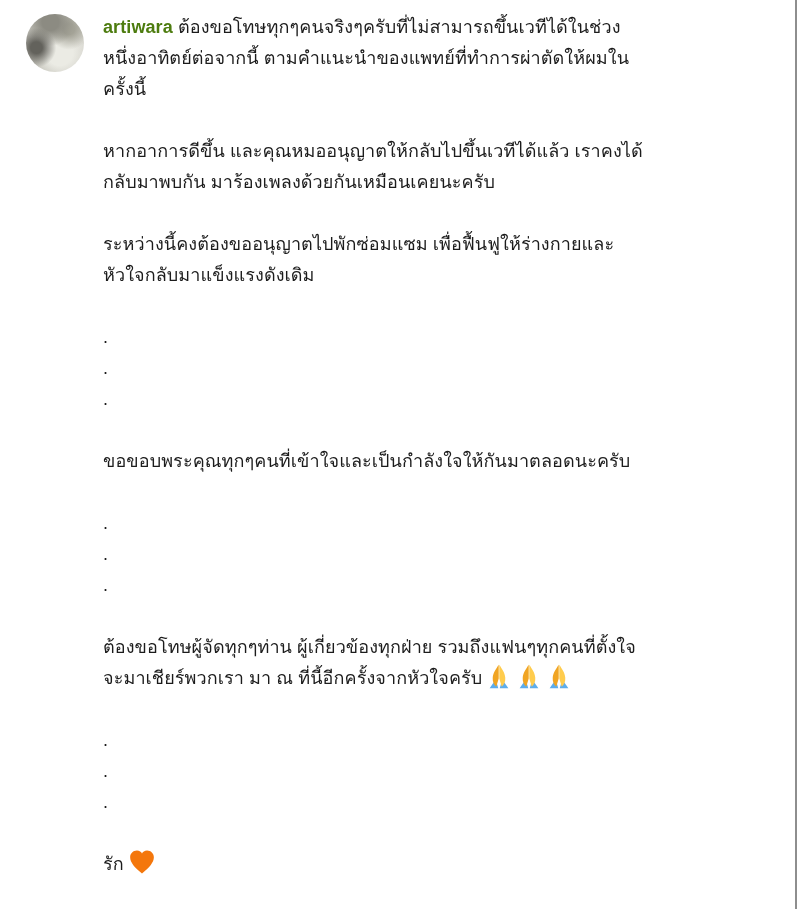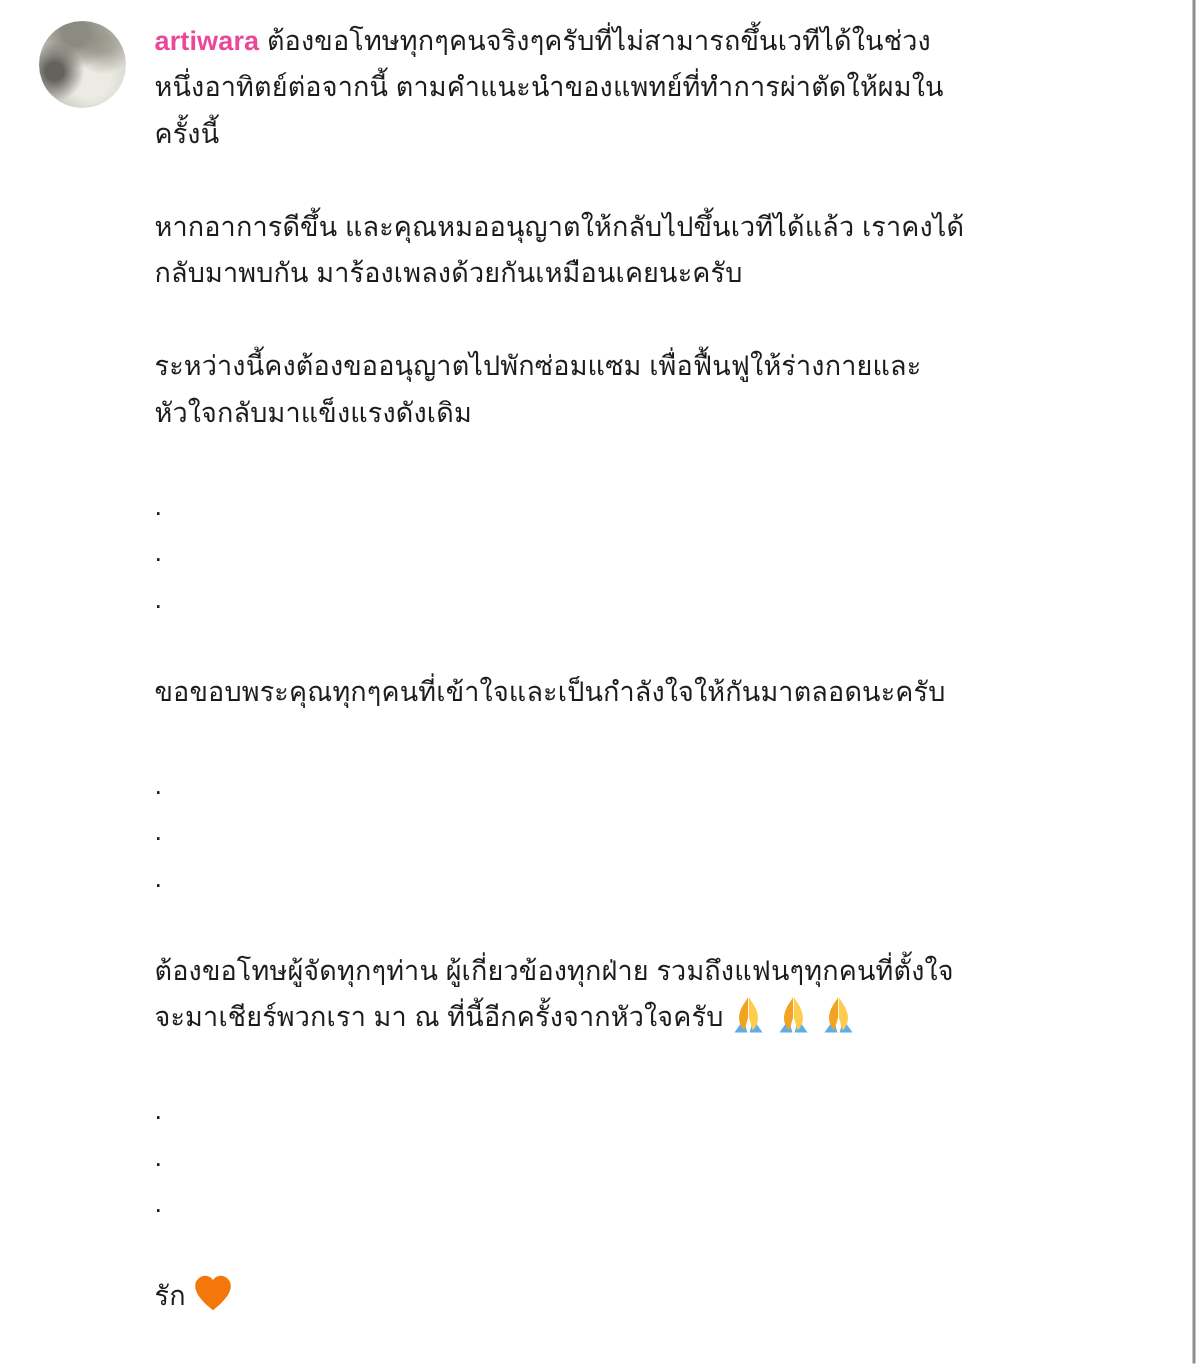--- a/index.html
+++ b/index.html
@@ -48,21 +48,21 @@
     left: 103px;
     top: 12px;
     width: 676px;
     color: #1c1c1c;
     font-size: 18px;
     line-height: 31px;
     letter-spacing: 0.1px;
   }
   .username {
     font-weight: 700;
-    color: #ec4899;
+    color: #4d7c0f;
     cursor: pointer;
   }
   .cap {
     white-space: pre-line;
   }
   .emoji {
     display: inline-block;
     vertical-align: -5px;
     margin-left: 4px;
   }

